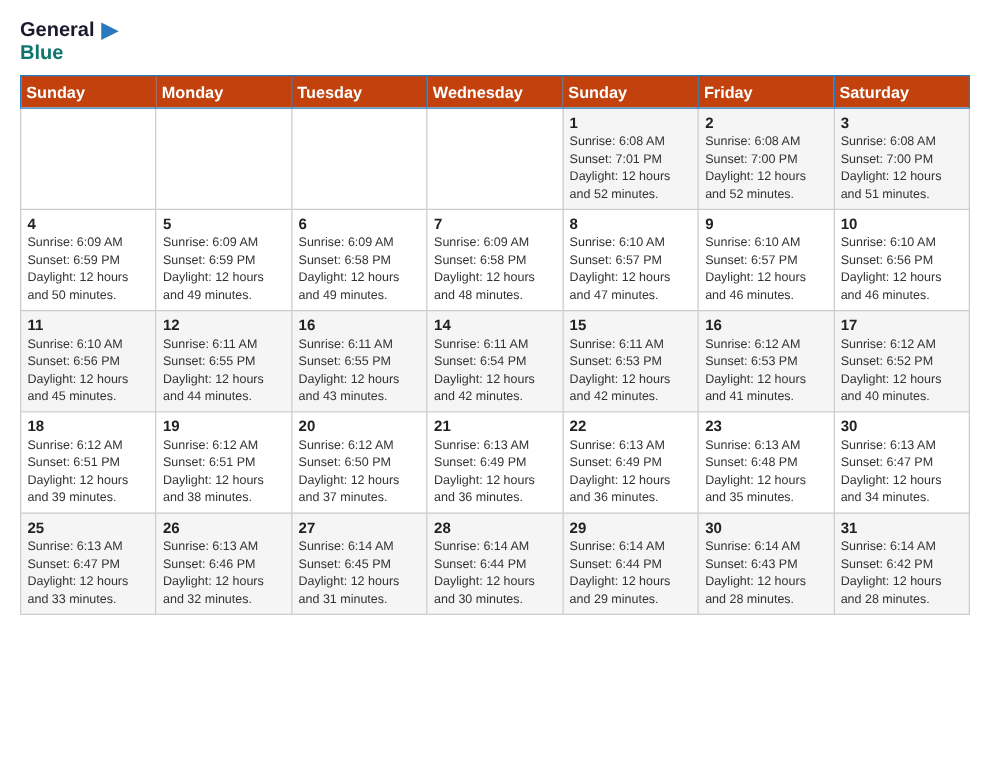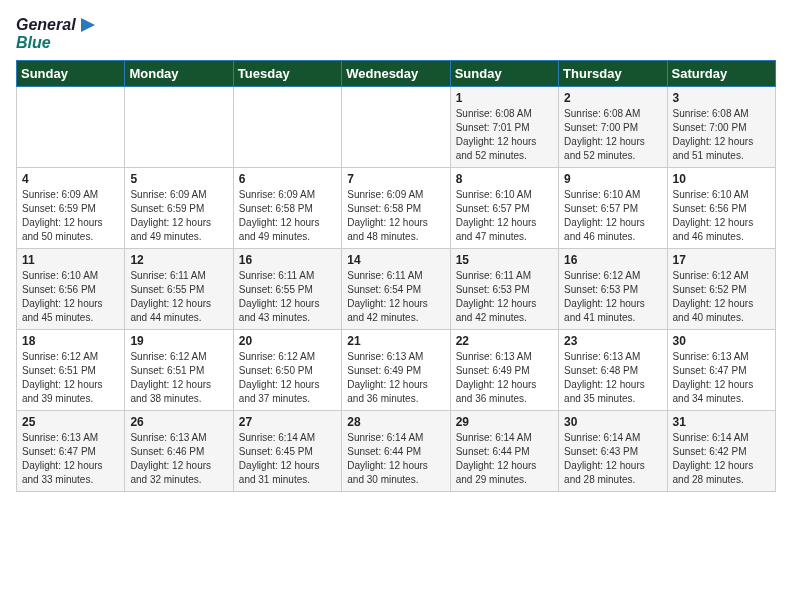--- a/index.html
+++ b/index.html
@@ -8,21 +8,20 @@
       background: #fff;
       width: 792px;
       min-height: 612px;
       padding: 16px;
     }
     .header {
       display: flex;
       justify-content: space-between;
       align-items: flex-end;
       margin-bottom: 8px;
-      font-style: italic;
     }
     .logo {
       display: flex;
       align-items: center;
       gap: 4px;
     }
     .title-block {
       text-align: right;
     }
     .month-title {
@@ -33,21 +32,21 @@
     .location {
       font-size: 16px;
       color: #444;
     }
     table {
       width: 100%;
       border-collapse: collapse;
       table-layout: fixed;
     }
     thead tr th {
-      background: #14532d;
+      background: #c2410c;
       color: #fff;
       font-size: 13px;
       font-weight: bold;
       padding: 5px 4px;
       text-align: left;
       border: 1px solid #2979be;
     }
     tbody tr td {
       vertical-align: top;
       border: 1px solid #ccc;
@@ -98,21 +97,21 @@
 </div>
 
 <table>
   <thead>
     <tr>
     <th>Sunday</th>
         <th>Monday</th>
         <th>Tuesday</th>
         <th>Wednesday</th>
         <th>Sunday</th>
-        <th>Thursday</th>
+        <th>Friday</th>
         <th>Saturday</th>
       </tr>
   </thead>
   <tbody id="calendar-body">
   <tr>
         <td class="empty"></td>
         <td class="empty"></td>
         <td class="empty"></td>
         <td class="empty"></td>
         <td>

